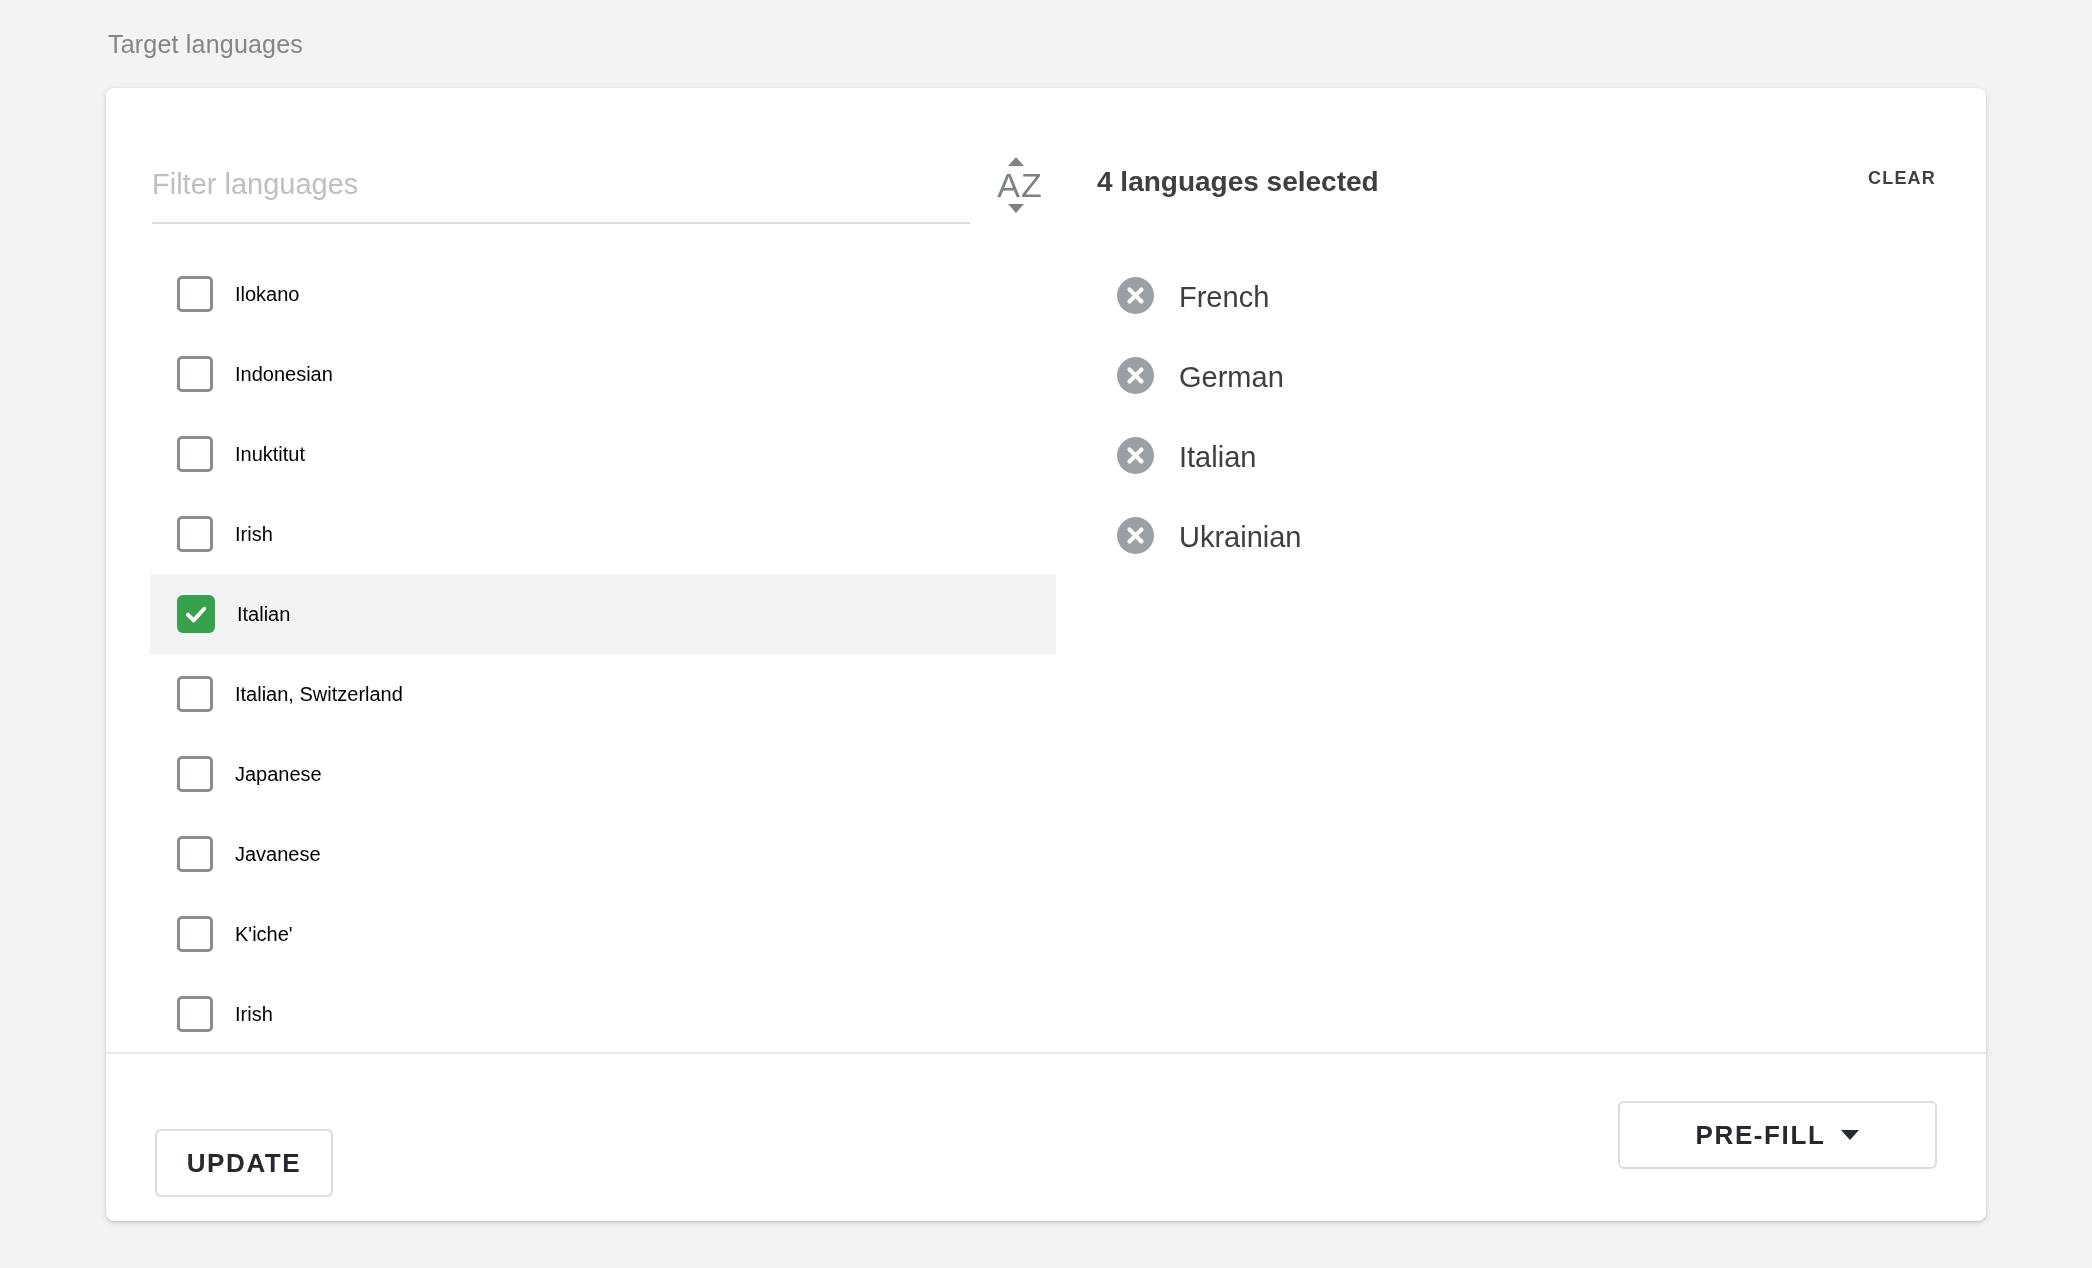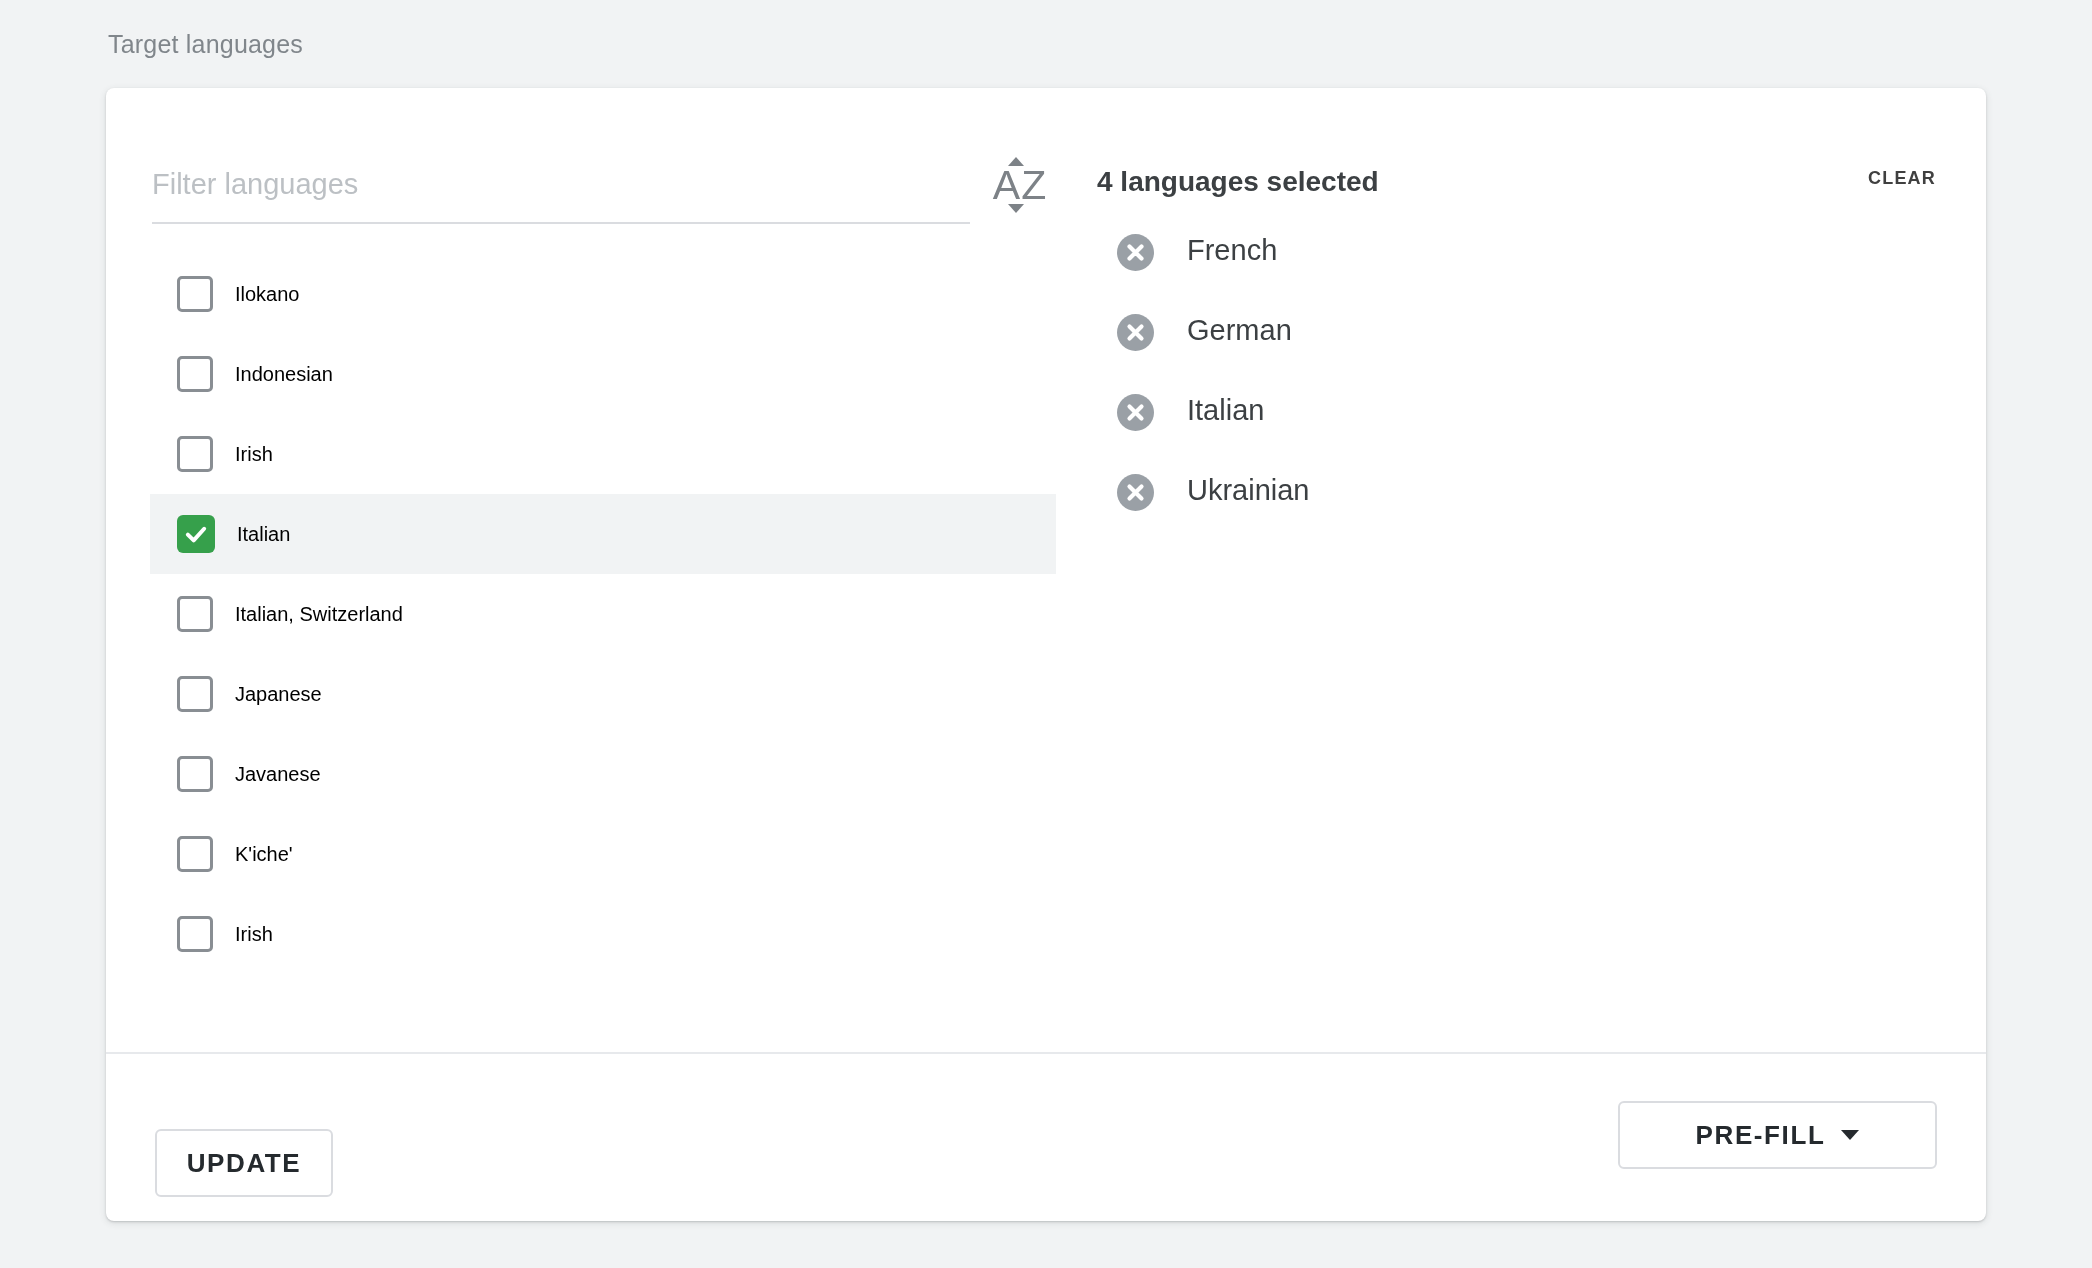--- a/index.html
+++ b/index.html
@@ -34,21 +34,21 @@
   }
   .filter-wrap input::placeholder { color: #bcc0c4; opacity: 1; }
   .sort-icon {
     position: absolute; left: 872px; top: 52px;
     width: 76px; height: 90px;
     display: flex; flex-direction: column; align-items: center; justify-content: center;
     cursor: pointer;
   }
   .tri-up    { width: 0; height: 0; border-left: 8px solid transparent; border-right: 8px solid transparent; border-bottom: 9px solid #7d8287; margin-bottom: 2px; }
   .tri-down  { width: 0; height: 0; border-left: 8px solid transparent; border-right: 8px solid transparent; border-top: 9px solid #7d8287; margin-top: 2px; }
-  .sort-letters { font-size: 41px; font-weight: 500; color: #7d8287; letter-spacing: 1px; line-height: 34px; margin-left: 8px; }
+  .sort-letters { font-size: 34px; font-weight: 500; color: #7d8287; letter-spacing: 1px; line-height: 34px; margin-left: 8px; }
   
   .lang-list {
     position: absolute; left: 44px; top: 166px;
     width: 906px; height: 798px; overflow: hidden;
   }
   .lang-row {
     height: 80px; display: flex; align-items: center;
     padding-left: 27px; cursor: pointer;
   }
   .lang-row.highlighted { background: #f1f3f4; }
@@ -67,21 +67,21 @@
     position: absolute; left: 991px; top: 78px;
     font-size: 28px; font-weight: 700; color: #3c4043;
   }
   .clear-btn {
     position: absolute; right: 50px; top: 80px;
     font-size: 18px; font-weight: 700; color: #404040;
     letter-spacing: 1.2px; cursor: pointer; background: none; border: none;
     font-family: "Liberation Sans", sans-serif;
   }
   .chips { position: absolute; left: 1011px; top: 146px; }
-  .chip { height: 80px; display: flex; align-items: flex-start; gap: 8px; }
+  .chip { height: 80px; display: flex; align-items: flex-end; }
   .chip-x {
     width: 37px; height: 37px; margin-right: 25px;
     border: none; background: none; padding: 0; cursor: pointer;
     display: flex; align-items: center; justify-content: center;
   }
   .chip-label { font-size: 29px; color: #3c4043; }
   
   .footer-divider {
     position: absolute; left: 0; top: 964px;
     width: 100%; height: 2px; background: #e7e9ec;
@@ -120,20 +120,24 @@
   </div>
 
   <div class="lang-list">
     <div class="lang-row">
       <span class="checkbox"></span>
       <span class="lang-label">Ilokano</span>
     </div>
     <div class="lang-row">
       <span class="checkbox"></span>
       <span class="lang-label">Indonesian</span>
+    </div>
+    <div class="lang-row">
+      <span class="checkbox"></span>
+      <span class="lang-label">Inuktitut</span>
     </div>
     <div class="lang-row">
       <span class="checkbox"></span>
       <span class="lang-label">Irish</span>
     </div>
     <div class="lang-row highlighted">
       <span class="checkbox checked">
           <svg viewBox="0 0 24 24" width="28" height="28">
             <path d="M5 12.5 L10 17.5 L19 7.5" stroke="#fff" stroke-width="3.4" fill="none" stroke-linecap="round" stroke-linejoin="round"></path>
           </svg>

